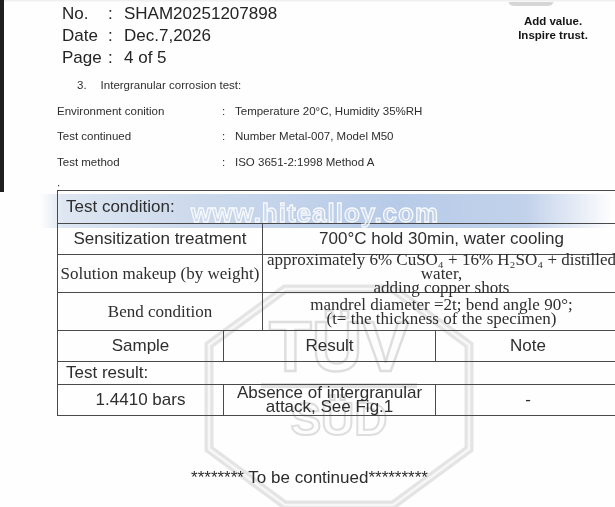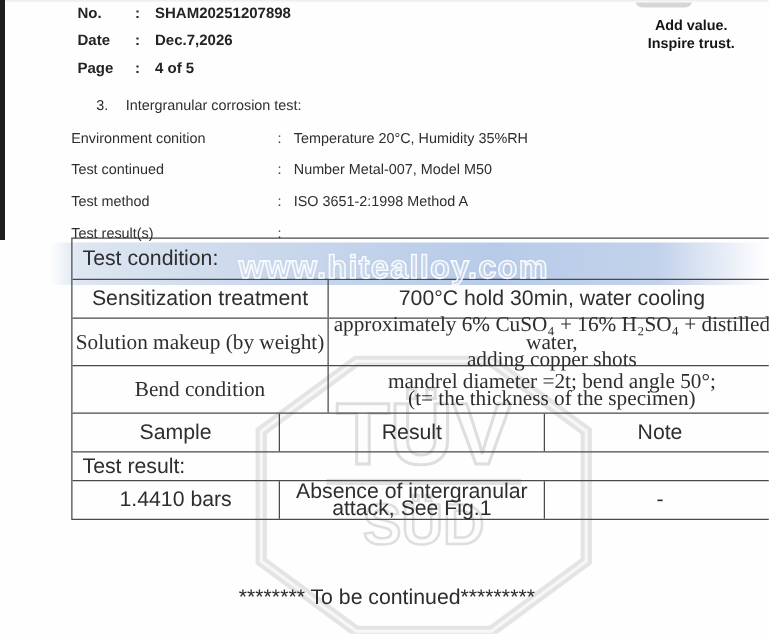--- a/index.html
+++ b/index.html
@@ -9,21 +9,21 @@
     font-family:"Liberation Sans","DejaVu Sans",sans-serif;
   }
   .abs{position:absolute;}
   
   .scan-strip-left{left:0;top:0;width:4px;height:192px;background:#1f1f1f;z-index:6;}
   .scan-top-line{left:0;top:0;width:615px;height:2px;background:linear-gradient(to bottom,#ececec,#fbfbfb);z-index:5;}
   .logo-fragment{left:508px;top:0;width:46px;height:6px;background:#d6d6d6;border-radius:0 0 7px 7px;z-index:4;}
 
   
   .doc-header{left:62px;top:3px;z-index:3;}
-  .hrow{display:flex;height:22px;font-weight:bold;font-size:12px;color:#242424;}
+  .hrow{display:flex;height:22px;align-items:center;font-weight:normal;font-size:17px;color:#242424;}
   .hlabel{width:46px;}
   .hcolon{width:16px;}
   .slogan{left:505px;top:15px;width:96px;text-align:center;font-weight:bold;
           font-size:11.5px;line-height:13.5px;color:#151515;z-index:3;}
 
   
   .section-line{left:77px;top:79px;font-size:11.5px;color:#2e2e2e;display:flex;z-index:3;}
   .section-num{margin-right:14px;}
   .info-rows{left:57px;top:98px;z-index:3;}
   .irow{display:flex;height:25.5px;align-items:center;font-size:11.5px;color:#2e2e2e;}
@@ -108,21 +108,20 @@
     <span class="ilabel">Test continued</span>
     <span class="icolon">:</span>
     <span>Number Metal-007, Model M50</span>
   </div>
   <div class="irow">
     <span class="ilabel">Test method</span>
     <span class="icolon">:</span>
     <span>ISO 3651-2:1998 Method A</span>
   </div>
   <div class="irow">
-    <span class="ilabel">Test result(s)</span>
     <span class="icolon">:</span>
     <span></span>
   </div>
 </div>
 
 <svg class="abs tuv-watermark" width="272" height="228" viewBox="0 0 272 228">
   <polygon points="82,6 190,6 266,62 266,166 190,222 82,222 6,166 6,62" fill="none" stroke="#e4e4e4" stroke-width="9"></polygon>
   <polygon points="82,6 190,6 266,62 266,166 190,222 82,222 6,166 6,62" fill="none" stroke="#f7f7f7" stroke-width="2.5"></polygon>
   <text x="136" y="88" text-anchor="middle" font-size="70" font-weight="bold" font-family="Liberation Sans, DejaVu Sans, sans-serif" fill="#fdfdfd" stroke="#dedede" stroke-width="2.4">TÜV</text>
   <rect x="58" y="100" width="156" height="5" fill="#e2e2e2"></rect>
@@ -154,21 +153,21 @@
       <div>adding copper shots</div>
     </div>
   </div>
 
 
   <div class="trow row-h3">
     <div class="cell cond-label">
       <div>Bend condition</div>
     </div>
     <div class="cell cond-value">
-      <div>mandrel diameter =2t; bend angle 50°;</div>
+      <div>mandrel diameter =2t; bend angle 90°;</div>
       <div>(t= the thickness of the specimen)</div>
     </div>
   </div>
 
   <div class="trow row-h2">
     <div class="cell rc1">Sample</div>
     <div class="cell rc2">Result</div>
     <div class="cell rc3">Note</div>
   </div>
 

